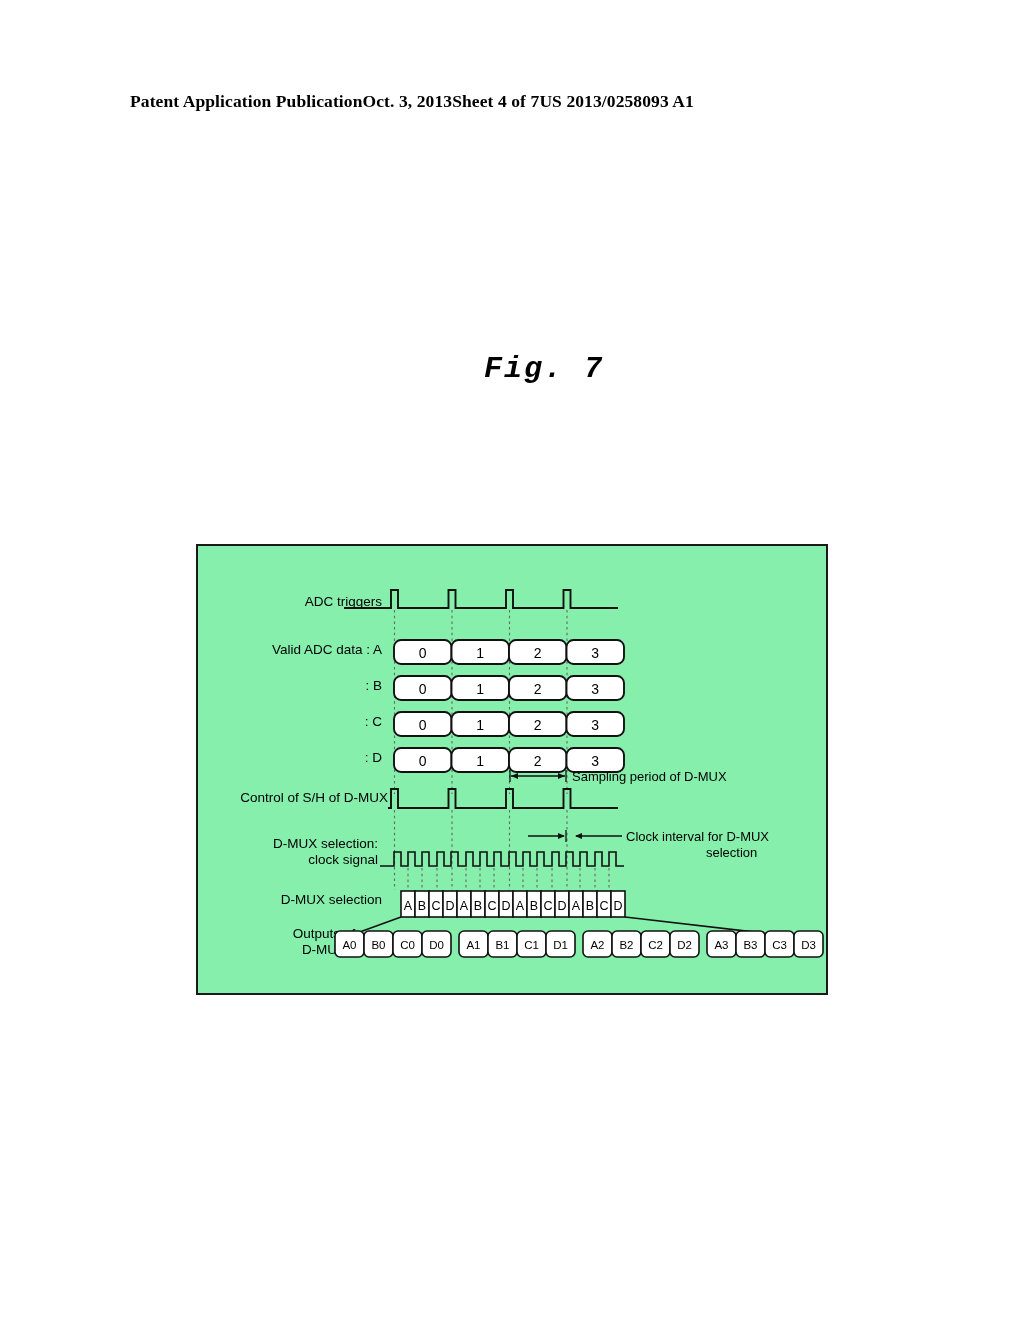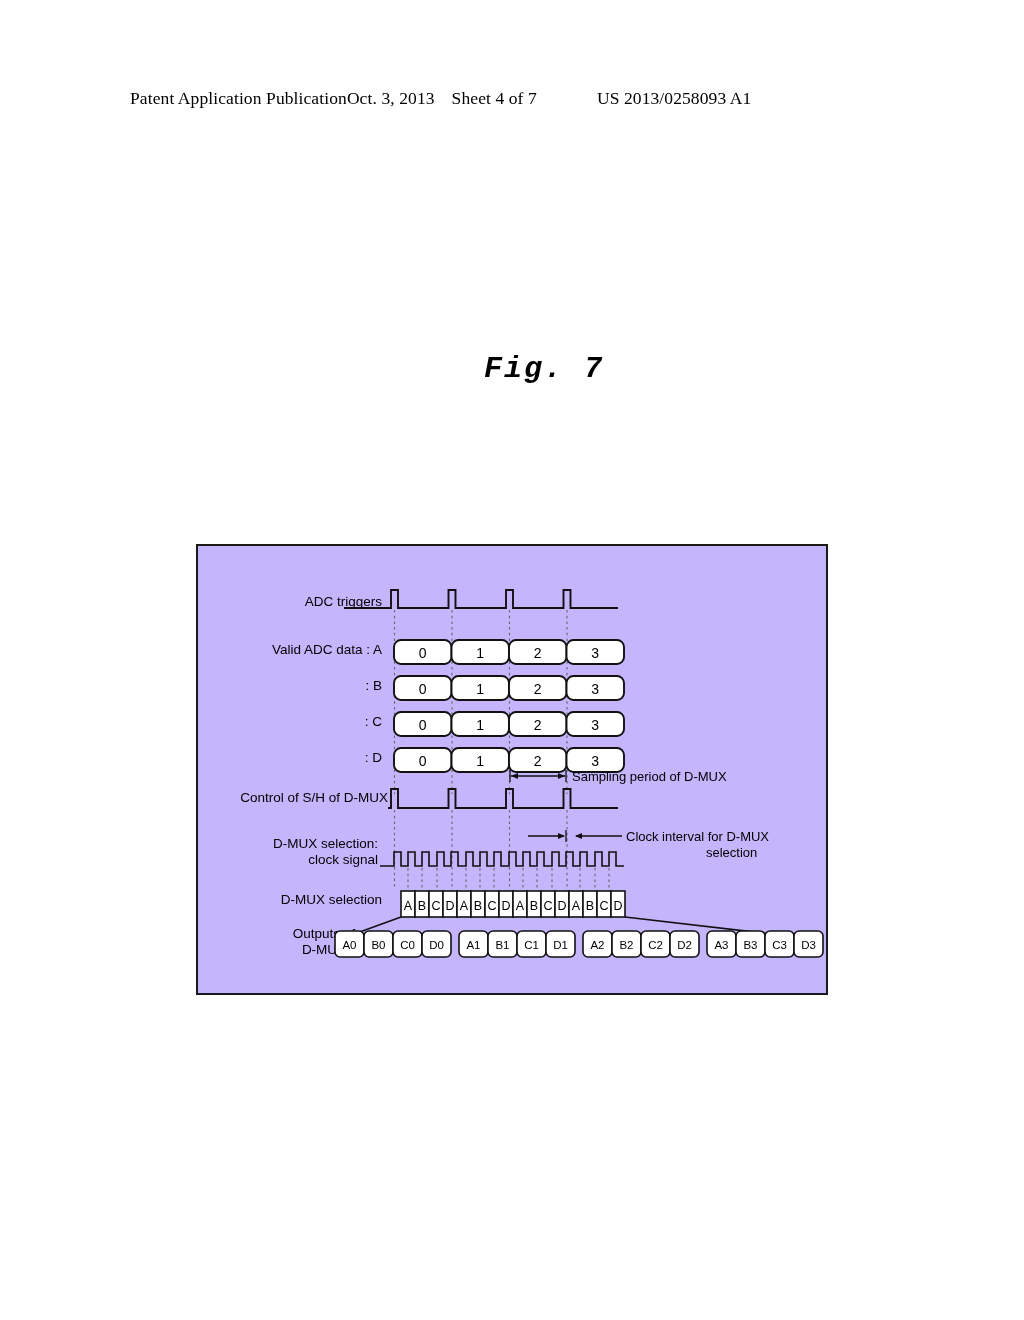--- a/index.html
+++ b/index.html
@@ -18,31 +18,31 @@
   }
 
   
   .page-header {
     position: absolute;
     top: 88px;
     left: 130px;
     width: 760px;
     height: 26px;
     font-family: "Liberation Serif", serif;
-    font-weight: normal;
+    font-weight: bold;
     font-size: 17.5px;
     letter-spacing: 0.1px;
     white-space: nowrap;
     display: flex;
-    align-items: flex-start;
+    align-items: center;
   }
   .hdr-pub   { }
   .hdr-date  { }
-  .hdr-sheet { margin-left: 17px; }
-  .hdr-num   { margin-left: 60px; }
+  .hdr-sheet { }
+  .hdr-num   { }
 
   
   .fig-title {
     position: absolute;
     top: 352px;
     left: 0;
     width: 1024px;
     text-align: center;
     font-family: "Liberation Mono", "DejaVu Sans Mono", monospace;
     font-weight: bold;
@@ -54,21 +54,21 @@
 
   
   #diagram-frame {
     position: absolute;
     left: 196px;
     top: 544px;
     width: 632px;
     height: 451px;
     border: 2.5px solid #1a1a1a;
     box-sizing: border-box;
-    background: #c4b5fd;
+    background: #86efac;
   }
   #diagram-svg {
     position: absolute;
     left: 0;
     top: 0;
     width: 632px;
     height: 451px;
     display: block;
   }
 

